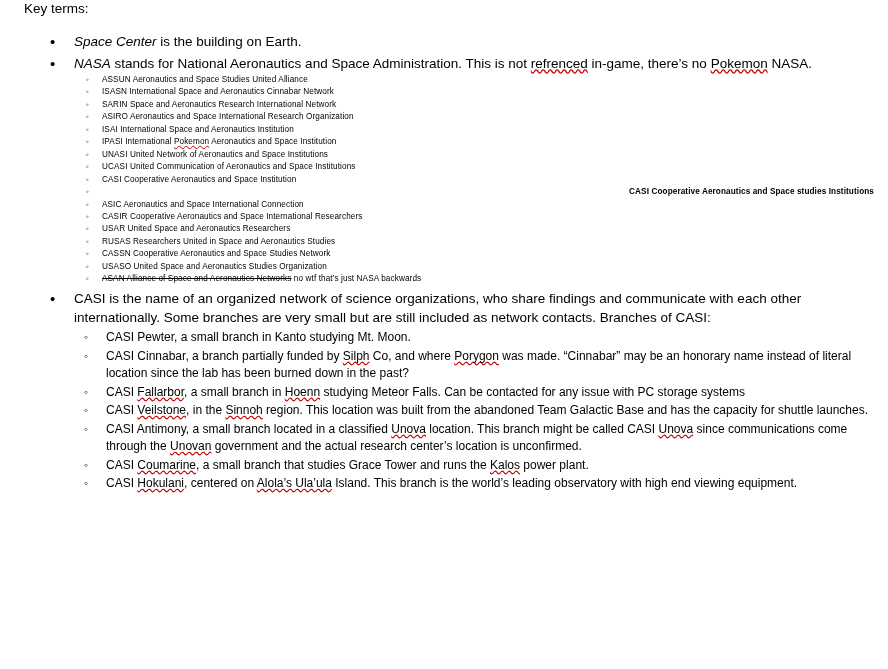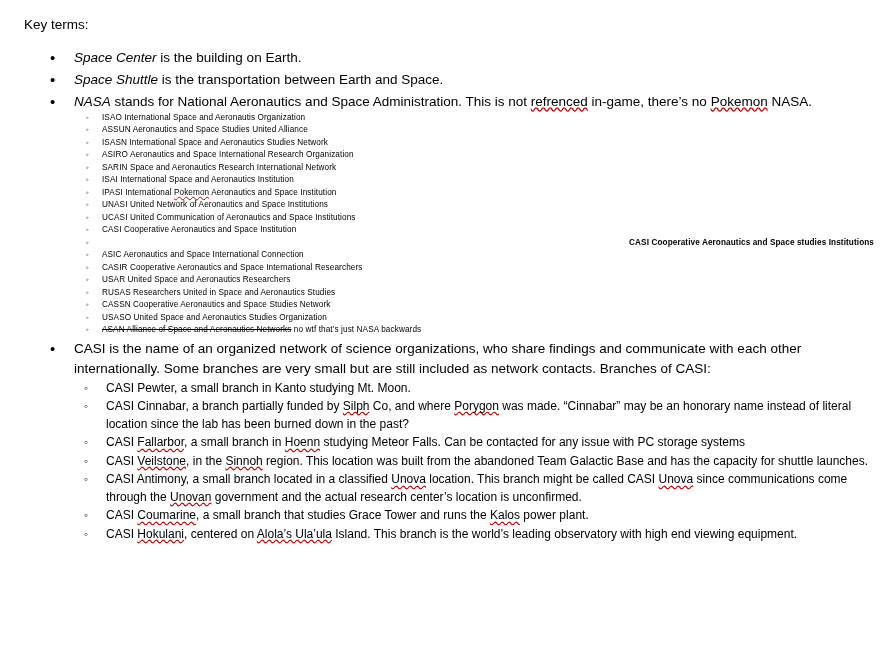--- a/index.html
+++ b/index.html
@@ -11,21 +11,21 @@
     width: 888px;
     height: 669px;
     overflow: hidden;
     font-family: "Liberation Sans", sans-serif;
     color: #000000;
   }
   .page {
     position: relative;
     width: 888px;
     height: 669px;
-    padding: 16px 14px 0 24px;
+    padding: 0 14px 0 24px;
     box-sizing: border-box;
   }
   .heading {
     font-size: 13.5px;
     line-height: 1.3;
     margin: 0 0 14px 0;
   }
 
   
   ul.lvl1 {
@@ -115,33 +115,29 @@
 <div class="page">
 
   <p class="heading">Key terms:</p>
 
   <ul class="lvl1">
 
     <li>
       <i class="it">Space Center</i><span> is the building on Earth.</span>
     </li>
 
-    <li>
-      <i class="it">Space Shuttle</i><span> is the transportation between Earth and Space.</span>
-    </li>
 
     <li>
       <i class="it">NASA</i><span> stands for National Aeronautics and Space Administration. This is not </span><span class="sq">refrenced</span><span> in-game, there’s no </span><span class="sq">Pokemon</span><span> NASA.</span>
 
       <ul class="lvl2 tiny">
-        <li>ISAO International Space and Aeronautis Organization</li>
         <li>ASSUN Aeronautics and Space Studies United Alliance</li>
-        <li>ISASN International Space and Aeronautics Studies Network</li>
+        <li>ISASN International Space and Aeronautics Cinnabar Network</li>
+        <li>SARIN Space and Aeronautics Research International Network</li>
         <li>ASIRO Aeronautics and Space International Research Organization</li>
-        <li>SARIN Space and Aeronautics Research International Network</li>
         <li>ISAI International Space and Aeronautics Institution</li>
         <li>IPASI International <span class="sq">Pokemon</span> Aeronautics and Space Institution</li>
         <li>UNASI United Network of Aeronautics and Space Institutions</li>
         <li>UCASI United Communication of Aeronautics and Space Institutions</li>
         <li>CASI Cooperative Aeronautics and Space Institution</li>
         <li class="bold">CASI Cooperative Aeronautics and Space studies Institutions</li>
         <li>ASIC Aeronautics and Space International Connection</li>
         <li>CASIR Cooperative Aeronautics and Space International Researchers</li>
         <li>USAR United Space and Aeronautics Researchers</li>
         <li>RUSAS Researchers United in Space and Aeronautics Studies</li>

